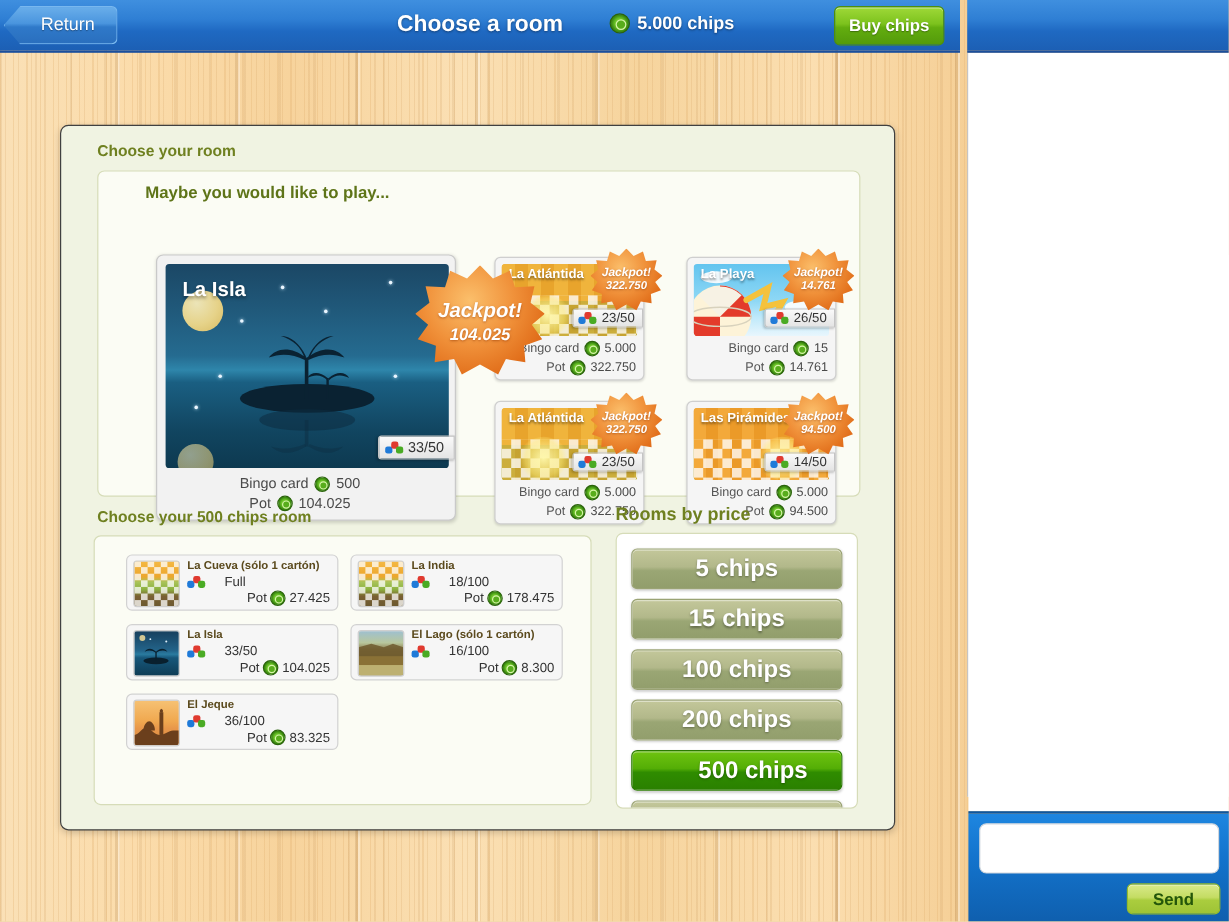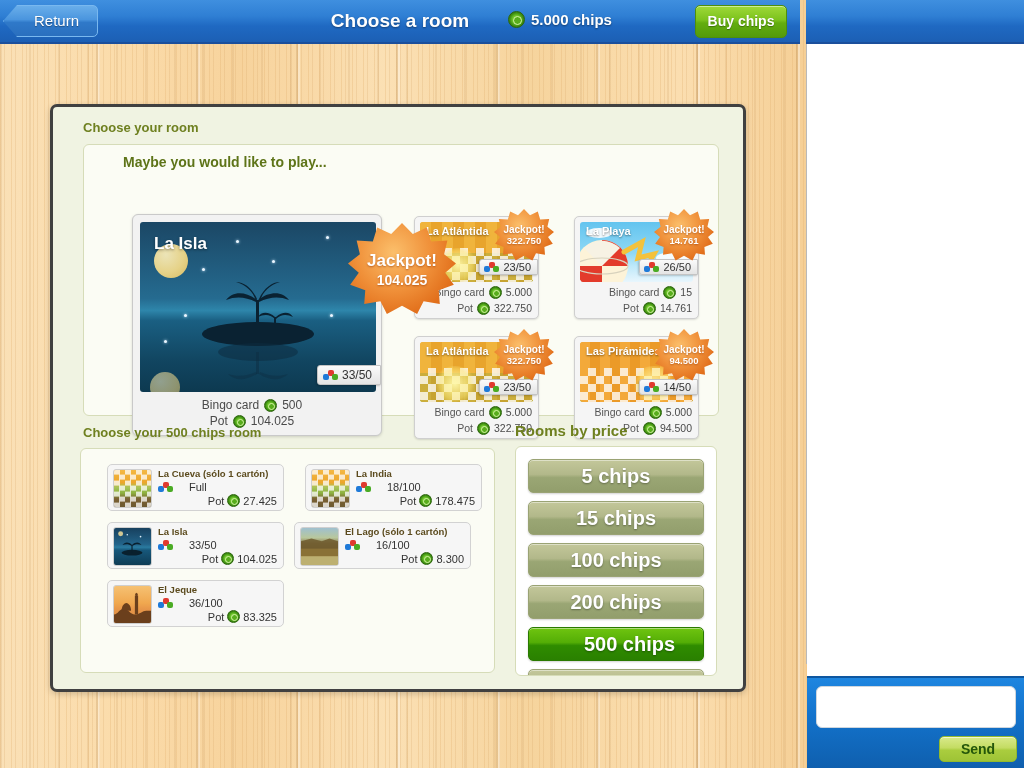--- a/index.html
+++ b/index.html
@@ -87,21 +87,21 @@
     border: 1px solid #4f8f0a; border-radius: 5px;
     color: #fff; font-size: 14px; font-weight: bold; line-height: 31px; text-align: center;
     text-shadow: 0 1px 1px rgba(0,0,0,.35);
     box-shadow: inset 0 1px 0 rgba(255,255,255,.5);
     cursor: pointer;
   }
 
   
   #main-panel {
     position: absolute; left: 50px; top: 104px; width: 696px; height: 588px;
-    background: #f0f3e2; border: 3px solid #404040; border-radius: 7px;
+    background: #f0f3e2; border: 1px solid #404040; border-radius: 7px;
     box-shadow: 0 2px 6px rgba(0,0,0,.18);
     z-index: 10;
   }
   .panel-heading {
     color: #6f8020; font-size: 13px; font-weight: bold;
   }
   #choose-room-title { position: absolute; left: 30px; top: 13px; }
 
   
   #featured-box {
@@ -164,20 +164,21 @@
   .stat-row { display: flex; justify-content: center; align-items: center; gap: 5px; line-height: 16px; }
   .jackpot-badge {
     position: absolute; z-index: 8; display: flex; flex-direction: column;
     align-items: center; justify-content: center; color: #fff; text-align: center;
     background: radial-gradient(circle at 42% 32%, #fbbf6b 0%, #f0913a 42%, #e2701c 72%, #cf5a10 100%);
     clip-path: polygon(50% 0%,60% 12%,73% 5%,77% 20%,92% 19%,89% 34%,100% 44%,
                        90% 54%,98% 67%,84% 73%,85% 88%,70% 85%,64% 99%,
                        50% 90%,36% 99%,30% 85%,15% 88%,16% 73%,2% 67%,
                        10% 54%,0% 44%,11% 34%,8% 19%,23% 20%,27% 5%,40% 12%);
     text-shadow: 0 1px 2px rgba(140,50,0,.55);
+    font-style: italic;
   }
   #big-jackpot {
     left: 215px; top: 8px; width: 108px; height: 92px;
   }
   #big-jackpot .jp-label { font-size: 17px; font-weight: bold; }
   #big-jackpot .jp-amount { font-size: 14px; font-weight: bold; margin-top: 1px; }
 
   
   .room-card {
     position: absolute; width: 125px; height: 103px;
@@ -569,21 +570,21 @@
           </span>
         <span>Full</span>
       </div>
       <div class="li-pot">
         <span>Pot</span>
         <span class="chip-icon sm"></span>
         <span>27.425</span>
       </div>
     </div>
 
-    <div class="list-item" style="left:224px; top:15px;padding-left:46px;">
+    <div class="list-item" style="left:213px; top:15px;padding-left:46px;">
       <div class="li-thumb">
           <div class="art-mosaic"></div>
         </div>
       <div class="li-name">La India</div>
       <div class="li-players">
         <span class="ppl-icon">
             <i></i>
             <i></i>
             <i></i>
           </span>

